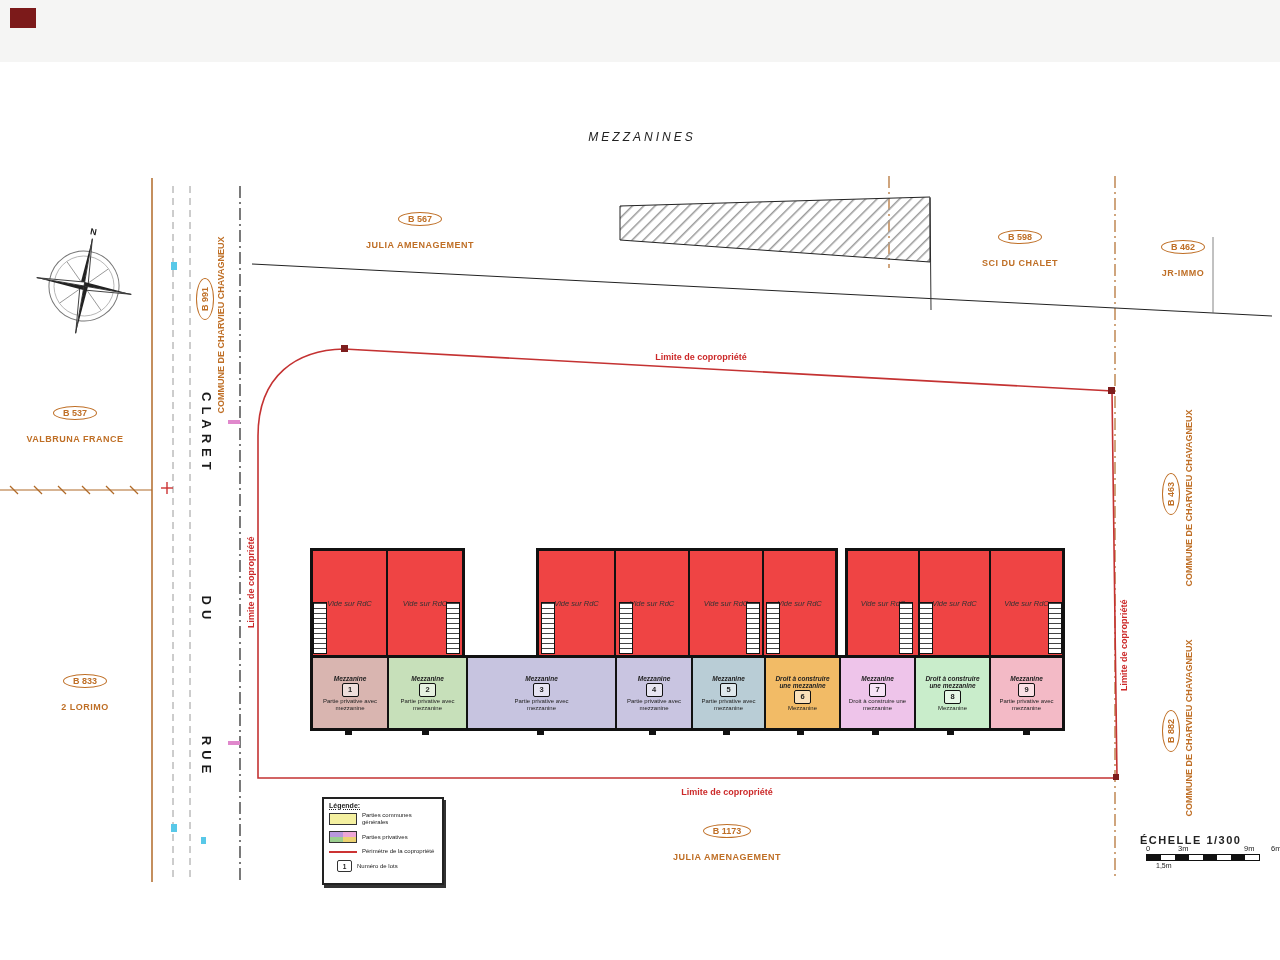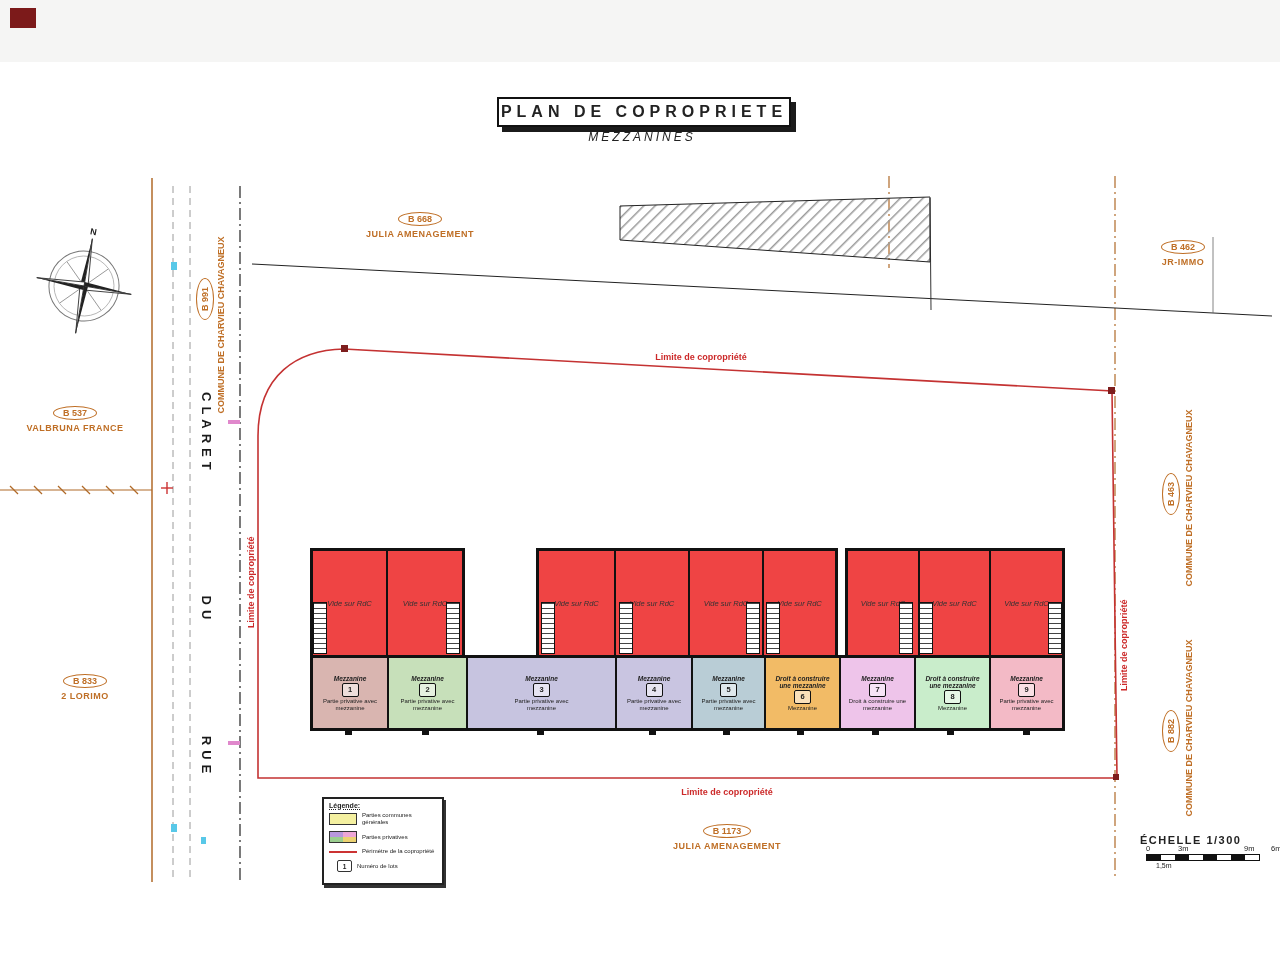--- a/index.html
+++ b/index.html
@@ -10,21 +10,21 @@
   
   .titlebox{position:absolute;left:497px;top:97px;width:290px;height:26px;background:#fff;
             border:2px solid #111;box-shadow:5px 5px 0 #1b1b1b;display:flex;align-items:center;justify-content:center;
             font-weight:bold;font-size:16px;letter-spacing:5px;z-index:6;}
   .subtitle{position:absolute;left:497px;top:130px;width:290px;text-align:center;font-weight:normal;
             font-style:italic;font-size:12px;letter-spacing:3px;z-index:6;}
   
   .plabel{position:absolute;width:220px;text-align:center;z-index:5;color:#bf6f26;}
   .ellipse{display:inline-block;border:1.3px solid #bf6f26;border-radius:50%;padding:1px 9px;
            font-size:9px;font-weight:bold;white-space:nowrap;background:rgba(255,255,255,.25);}
-  .pname{margin-top:3px;font-size:9px;font-weight:bold;letter-spacing:.5px;white-space:nowrap;text-align:center;}
+  .pname{margin-top:14px;font-size:9px;font-weight:bold;letter-spacing:.5px;white-space:nowrap;text-align:center;}
   .vlabel{position:absolute;transform:rotate(-90deg);transform-origin:center;white-space:nowrap;
           text-align:center;z-index:5;color:#bf6f26;font-size:9px;font-weight:bold;height:16px;line-height:16px;}
   .vlabel .ellipse{padding:0 8px;}
   .limite{position:absolute;color:#cc2a2a;font-size:9px;font-weight:bold;text-align:center;z-index:5;
           white-space:nowrap;height:14px;line-height:14px;}
   .limite.vert{transform:rotate(-90deg);transform-origin:center;}
   .street-word{position:absolute;transform:rotate(90deg);transform-origin:center;color:#1a1a1a;
                font-size:13px;font-weight:bold;letter-spacing:5px;text-align:center;z-index:4;height:16px;line-height:16px;}
   
   .ublock{position:absolute;top:548px;height:107px;border:3px solid #111;border-bottom:none;
@@ -135,30 +135,33 @@
           <polygon points="104,60 56,64 56,60" fill="#fff" stroke="#222" stroke-width="0.8"></polygon>
         <polygon points="56,108 60,60 56,60" fill="#222"></polygon>
           <polygon points="56,108 52,60 56,60" fill="#fff" stroke="#222" stroke-width="0.8"></polygon>
         <polygon points="8,60 56,64 56,60" fill="#222"></polygon>
           <polygon points="8,60 56,56 56,60" fill="#fff" stroke="#222" stroke-width="0.8"></polygon>
       </g>
       <text x="56" y="8" text-anchor="middle" font-size="9" font-weight="bold" fill="#222">N</text>
     </g>
   </svg>
 
-  <div class="titlebox">PLAN DE COPROPRIETE</div>
   <div class="subtitle">MEZZANINES</div>
 
   <div class="street-word" style="left:166px;top:424px;width:80px;">CLARET</div>
   <div class="street-word" style="left:191px;top:602px;width:30px;">DU</div>
   <div class="street-word" style="left:184px;top:749px;width:44px;">RUE</div>
 
   <div class="plabel" style="left:310px;top:208px;">
-    <span class="ellipse">B 668</span>
+    <span class="ellipse">B 567</span>
     <div class="pname">JULIA AMENAGEMENT</div>
+  </div>
+  <div class="plabel" style="left:910px;top:226px;">
+    <span class="ellipse">B 598</span>
+    <div class="pname">SCI DU CHALET</div>
   </div>
   <div class="plabel" style="left:1073px;top:236px;">
     <span class="ellipse">B 462</span>
     <div class="pname">JR-IMMO</div>
   </div>
   <div class="plabel" style="left:-35px;top:402px;">
     <span class="ellipse">B 537</span>
     <div class="pname">VALBRUNA FRANCE</div>
   </div>
   <div class="plabel" style="left:-25px;top:670px;">

